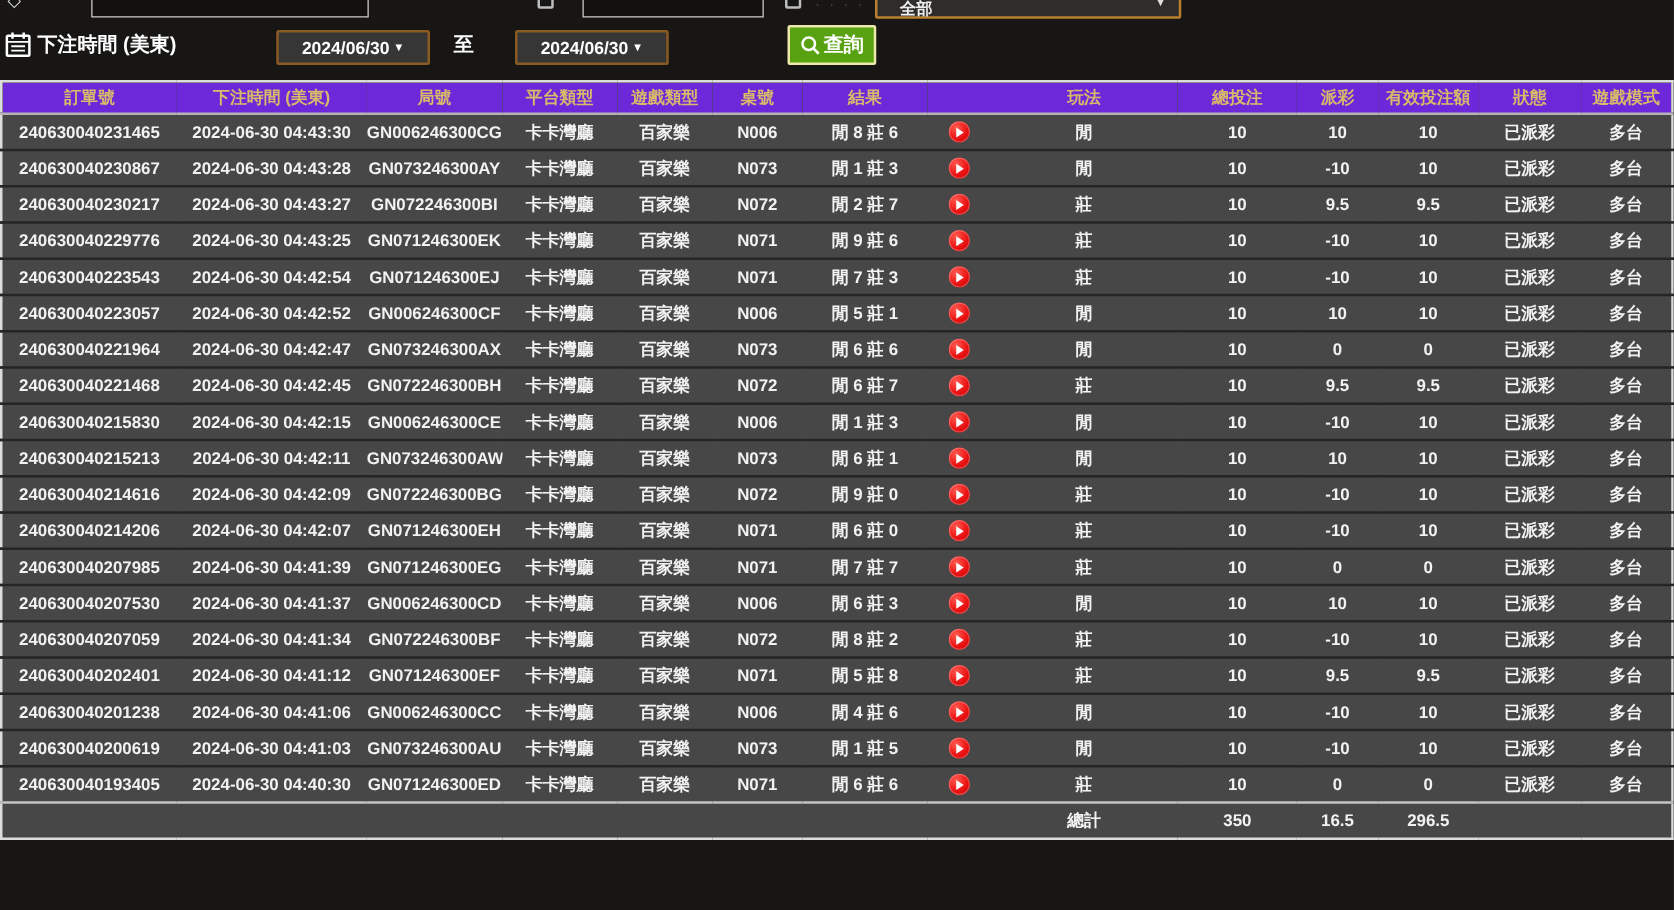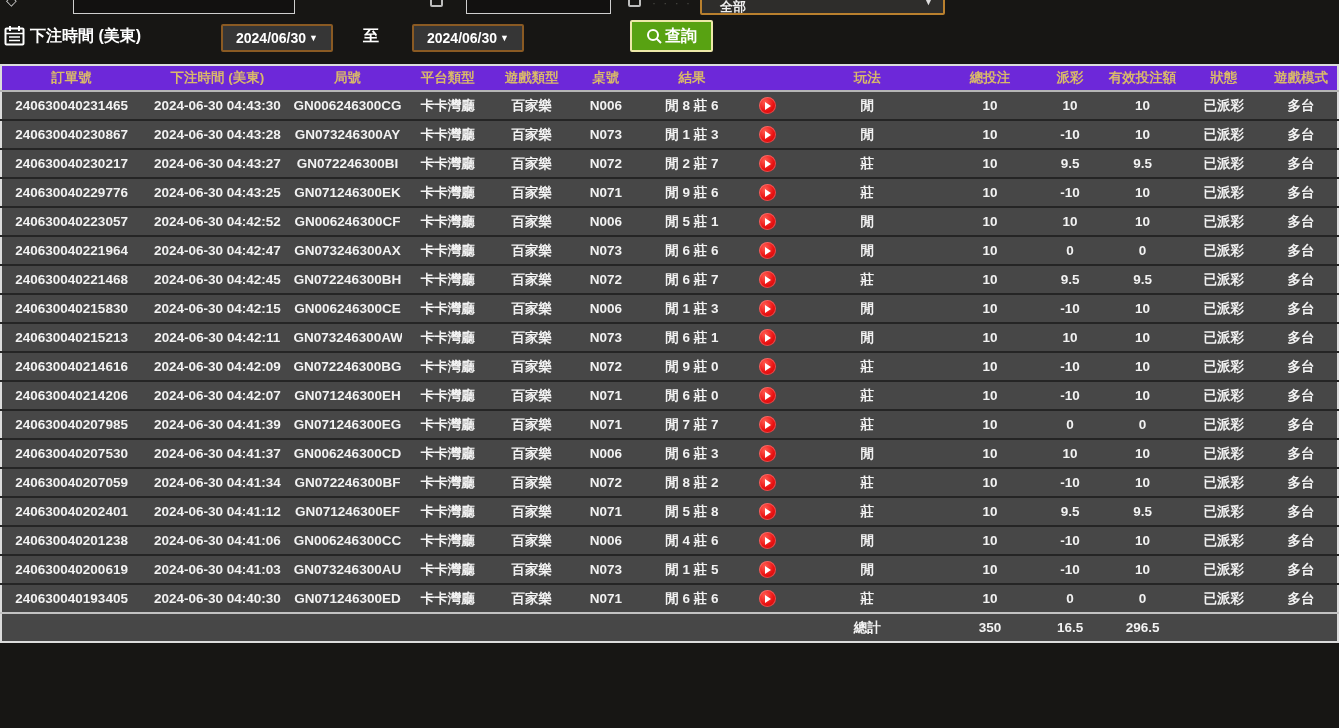--- a/index.html
+++ b/index.html
@@ -25,31 +25,31 @@
     background:#2e2d2b; border:2px solid #b9802e; border-radius:2px;
     color:#eee; font-size:13px; padding:14px 8px 0 18px; font-weight:bold;
   }
   .cropped-select .caret { position:absolute; right:10px; top:13px; font-size:9px; color:#ddd; }
 
   
   .filter-row { position:absolute; top:18px; left:0; width:1339px; height:42px; }
   .cal-icon { position:absolute; left:4px; top:7px; }
   .bet-time-label { position:absolute; left:30px; top:8px; font-size:16px; font-weight:bold; color:#fff; }
   .date-box {
-    position:absolute; top:6px; width:112px; height:28px;
+    position:absolute; top:6px; width:123px; height:28px;
     background:#363636; border:2px solid #8a5a23; border-radius:2px;
     color:#fff; font-size:14px; font-weight:bold; text-align:center; line-height:24px;
     cursor:pointer;
   }
   .date-box.from { left:221px; }
   .date-box.to   { left:412px; }
   .date-box .caret { font-size:9px; vertical-align:2px; margin-left:3px; }
   .to-label { position:absolute; left:363px; top:8px; font-size:16px; font-weight:bold; color:#fff; }
   .search-btn {
-    position:absolute; left:630px; top:2px; width:83px; height:32px;
+    position:absolute; left:630px; top:2px; width:71px; height:32px;
     background:#58a212; border:2px solid #ede8a8; border-radius:2px;
     color:#fff; font-size:16px; font-weight:bold;
     display:flex; align-items:center; justify-content:center; gap:2px; cursor:pointer;
   }
 
   
   .grid-wrap { position:absolute; top:64px; left:0; width:1339px; }
   table.grid {
     width:1339px; table-layout:fixed; border-collapse:collapse;
     border:2px solid #dcdcdc; background:#474747;
@@ -218,20 +218,36 @@
           <td>閒 9 莊 6</td>
           <td><span class="replay"></span></td>
           <td>莊</td>
           <td>10</td>
           <td class="neg">-10</td>
           <td>10</td>
           <td class="status">已派彩</td>
           <td>多台</td>
         </tr>
         <tr>
+          <td>240630040223543</td>
+          <td>2024-06-30 04:42:54</td>
+          <td>GN071246300EJ</td>
+          <td>卡卡灣廳</td>
+          <td>百家樂</td>
+          <td>N071</td>
+          <td>閒 7 莊 3</td>
+          <td><span class="replay"></span></td>
+          <td>莊</td>
+          <td>10</td>
+          <td class="neg">-10</td>
+          <td>10</td>
+          <td class="status">已派彩</td>
+          <td>多台</td>
+        </tr>
+        <tr>
           <td>240630040223057</td>
           <td>2024-06-30 04:42:52</td>
           <td>GN006246300CF</td>
           <td>卡卡灣廳</td>
           <td>百家樂</td>
           <td>N006</td>
           <td>閒 5 莊 1</td>
           <td><span class="replay"></span></td>
           <td>閒</td>
           <td>10</td>

